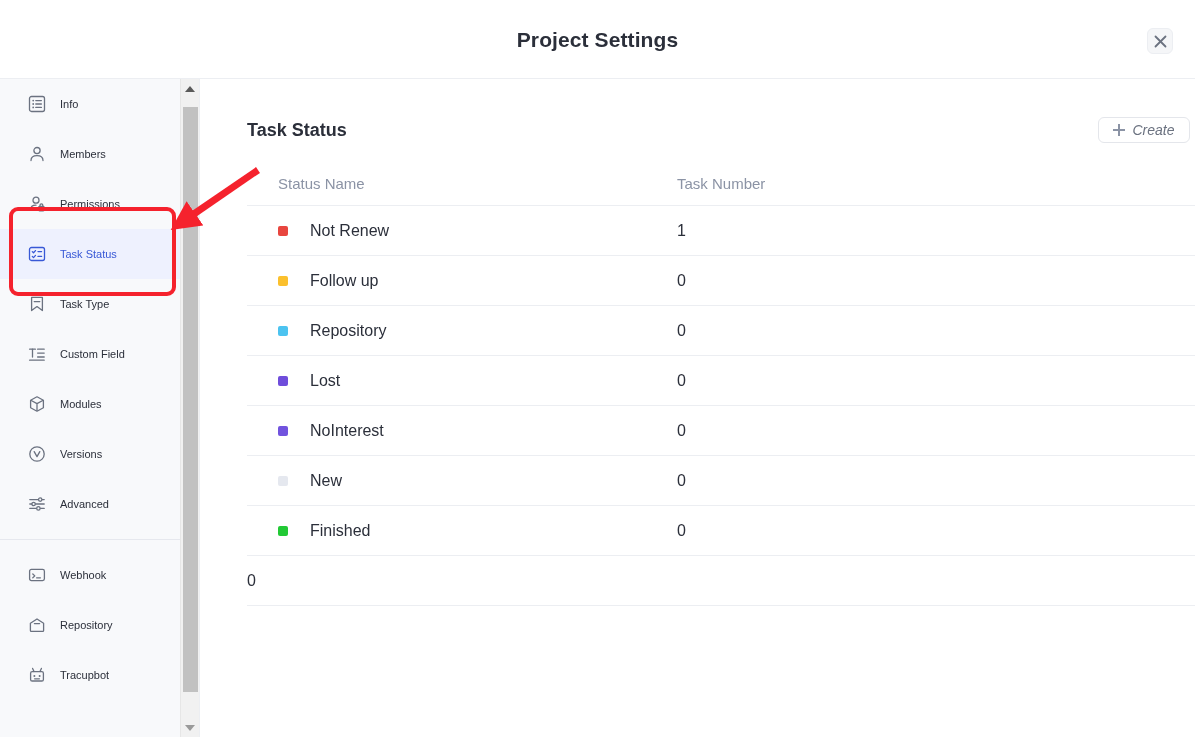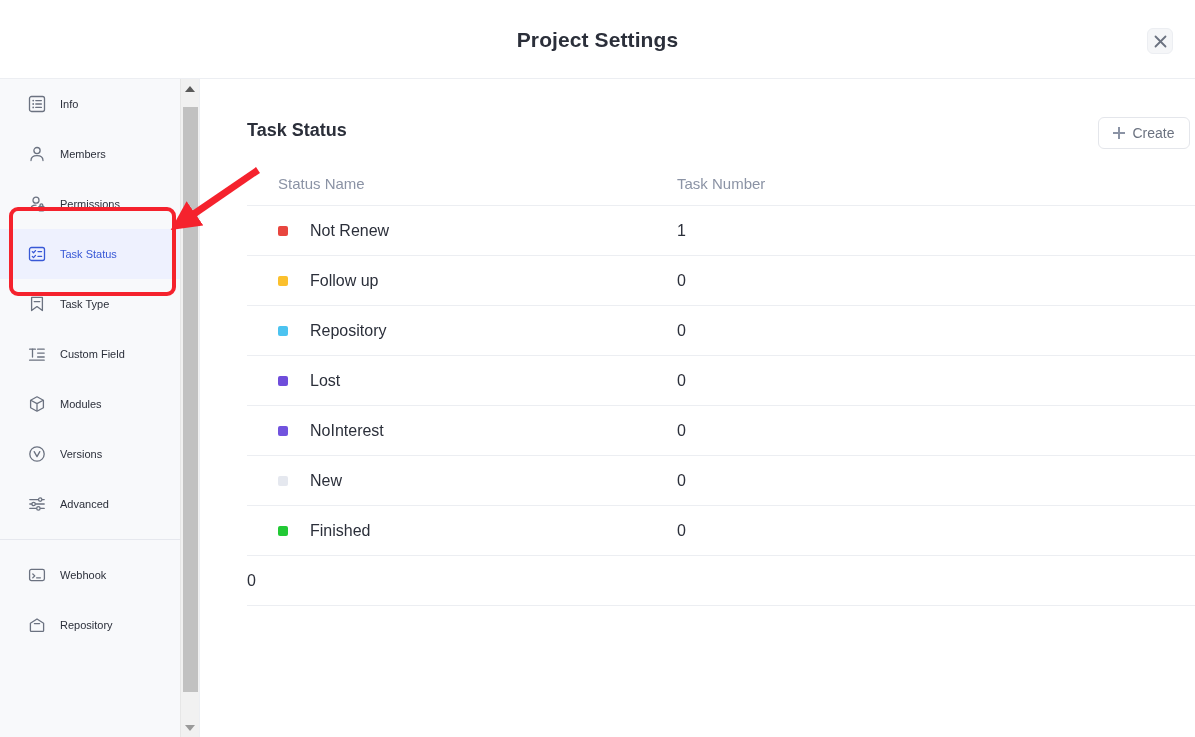--- a/index.html
+++ b/index.html
@@ -129,27 +129,28 @@
     position: absolute; left: 0; top: 0;
     width: 995px; height: 70px;
   }
   .section-title {
     position: absolute; left: 47px; top: 41px;
     font-size: 18px; font-weight: bold;
     color: #2b2f3a;
   }
   .create-btn {
     position: absolute; right: 5px; top: 38px;
-    width: 92px; height: 32px;
+    width: 92px; height: 26px;
     border: 1px solid #e4e6eb;
     border-radius: 6px;
     background: #ffffff;
     display: flex; align-items: center; justify-content: center;
     gap: 7px;
     cursor: pointer;
+    font-style: italic;
   }
   .create-btn .plus {
     position: relative;
     width: 12px; height: 12px;
     flex: 0 0 12px;
   }
   .create-btn .plus::before,
   .create-btn .plus::after {
     content: ""; position: absolute; background: #8b93a5;
   }
@@ -356,20 +357,32 @@
       <div class="nav-item">
         <span class="nav-icon">
           <svg width="18" height="18" viewBox="0 0 18 18" fill="none" stroke="currentColor" stroke-width="1.3">
             <path d="M2.4 7.2L9 3l6.6 4.2v7.2a.9.9 0 0 1-.9.9H3.3a.9.9 0 0 1-.9-.9V7.2z" stroke-linejoin="round"></path>
             <line x1="6.4" y1="7.6" x2="11.6" y2="7.6" stroke-linecap="round"></line>
           </svg>
         </span>
         <span class="nav-label">Repository</span>
       </div>
 
+      <div class="nav-item">
+        <span class="nav-icon">
+          <svg width="18" height="18" viewBox="0 0 18 18" fill="none" stroke="currentColor" stroke-width="1.3">
+            <rect x="2.6" y="5.6" width="12.8" height="9.4" rx="1.6"></rect>
+            <circle cx="6.4" cy="10" r="1" fill="currentColor" stroke="none"></circle>
+            <circle cx="11.6" cy="10" r="1" fill="currentColor" stroke="none"></circle>
+            <line x1="6.6" y1="12.8" x2="11.4" y2="12.8" stroke-linecap="round"></line>
+            <path d="M4.6 2.4l1.4 3.1M13.4 2.4L12 5.5" stroke-linecap="round"></path>
+          </svg>
+        </span>
+        <span class="nav-label">Tracupbot</span>
+      </div>
 
     </div>
 
     <div class="scrollbar">
       <div class="sb-arrow up">
         <i></i>
       </div>
       <div class="sb-thumb"></div>
       <div class="sb-arrow down">
         <i></i>

